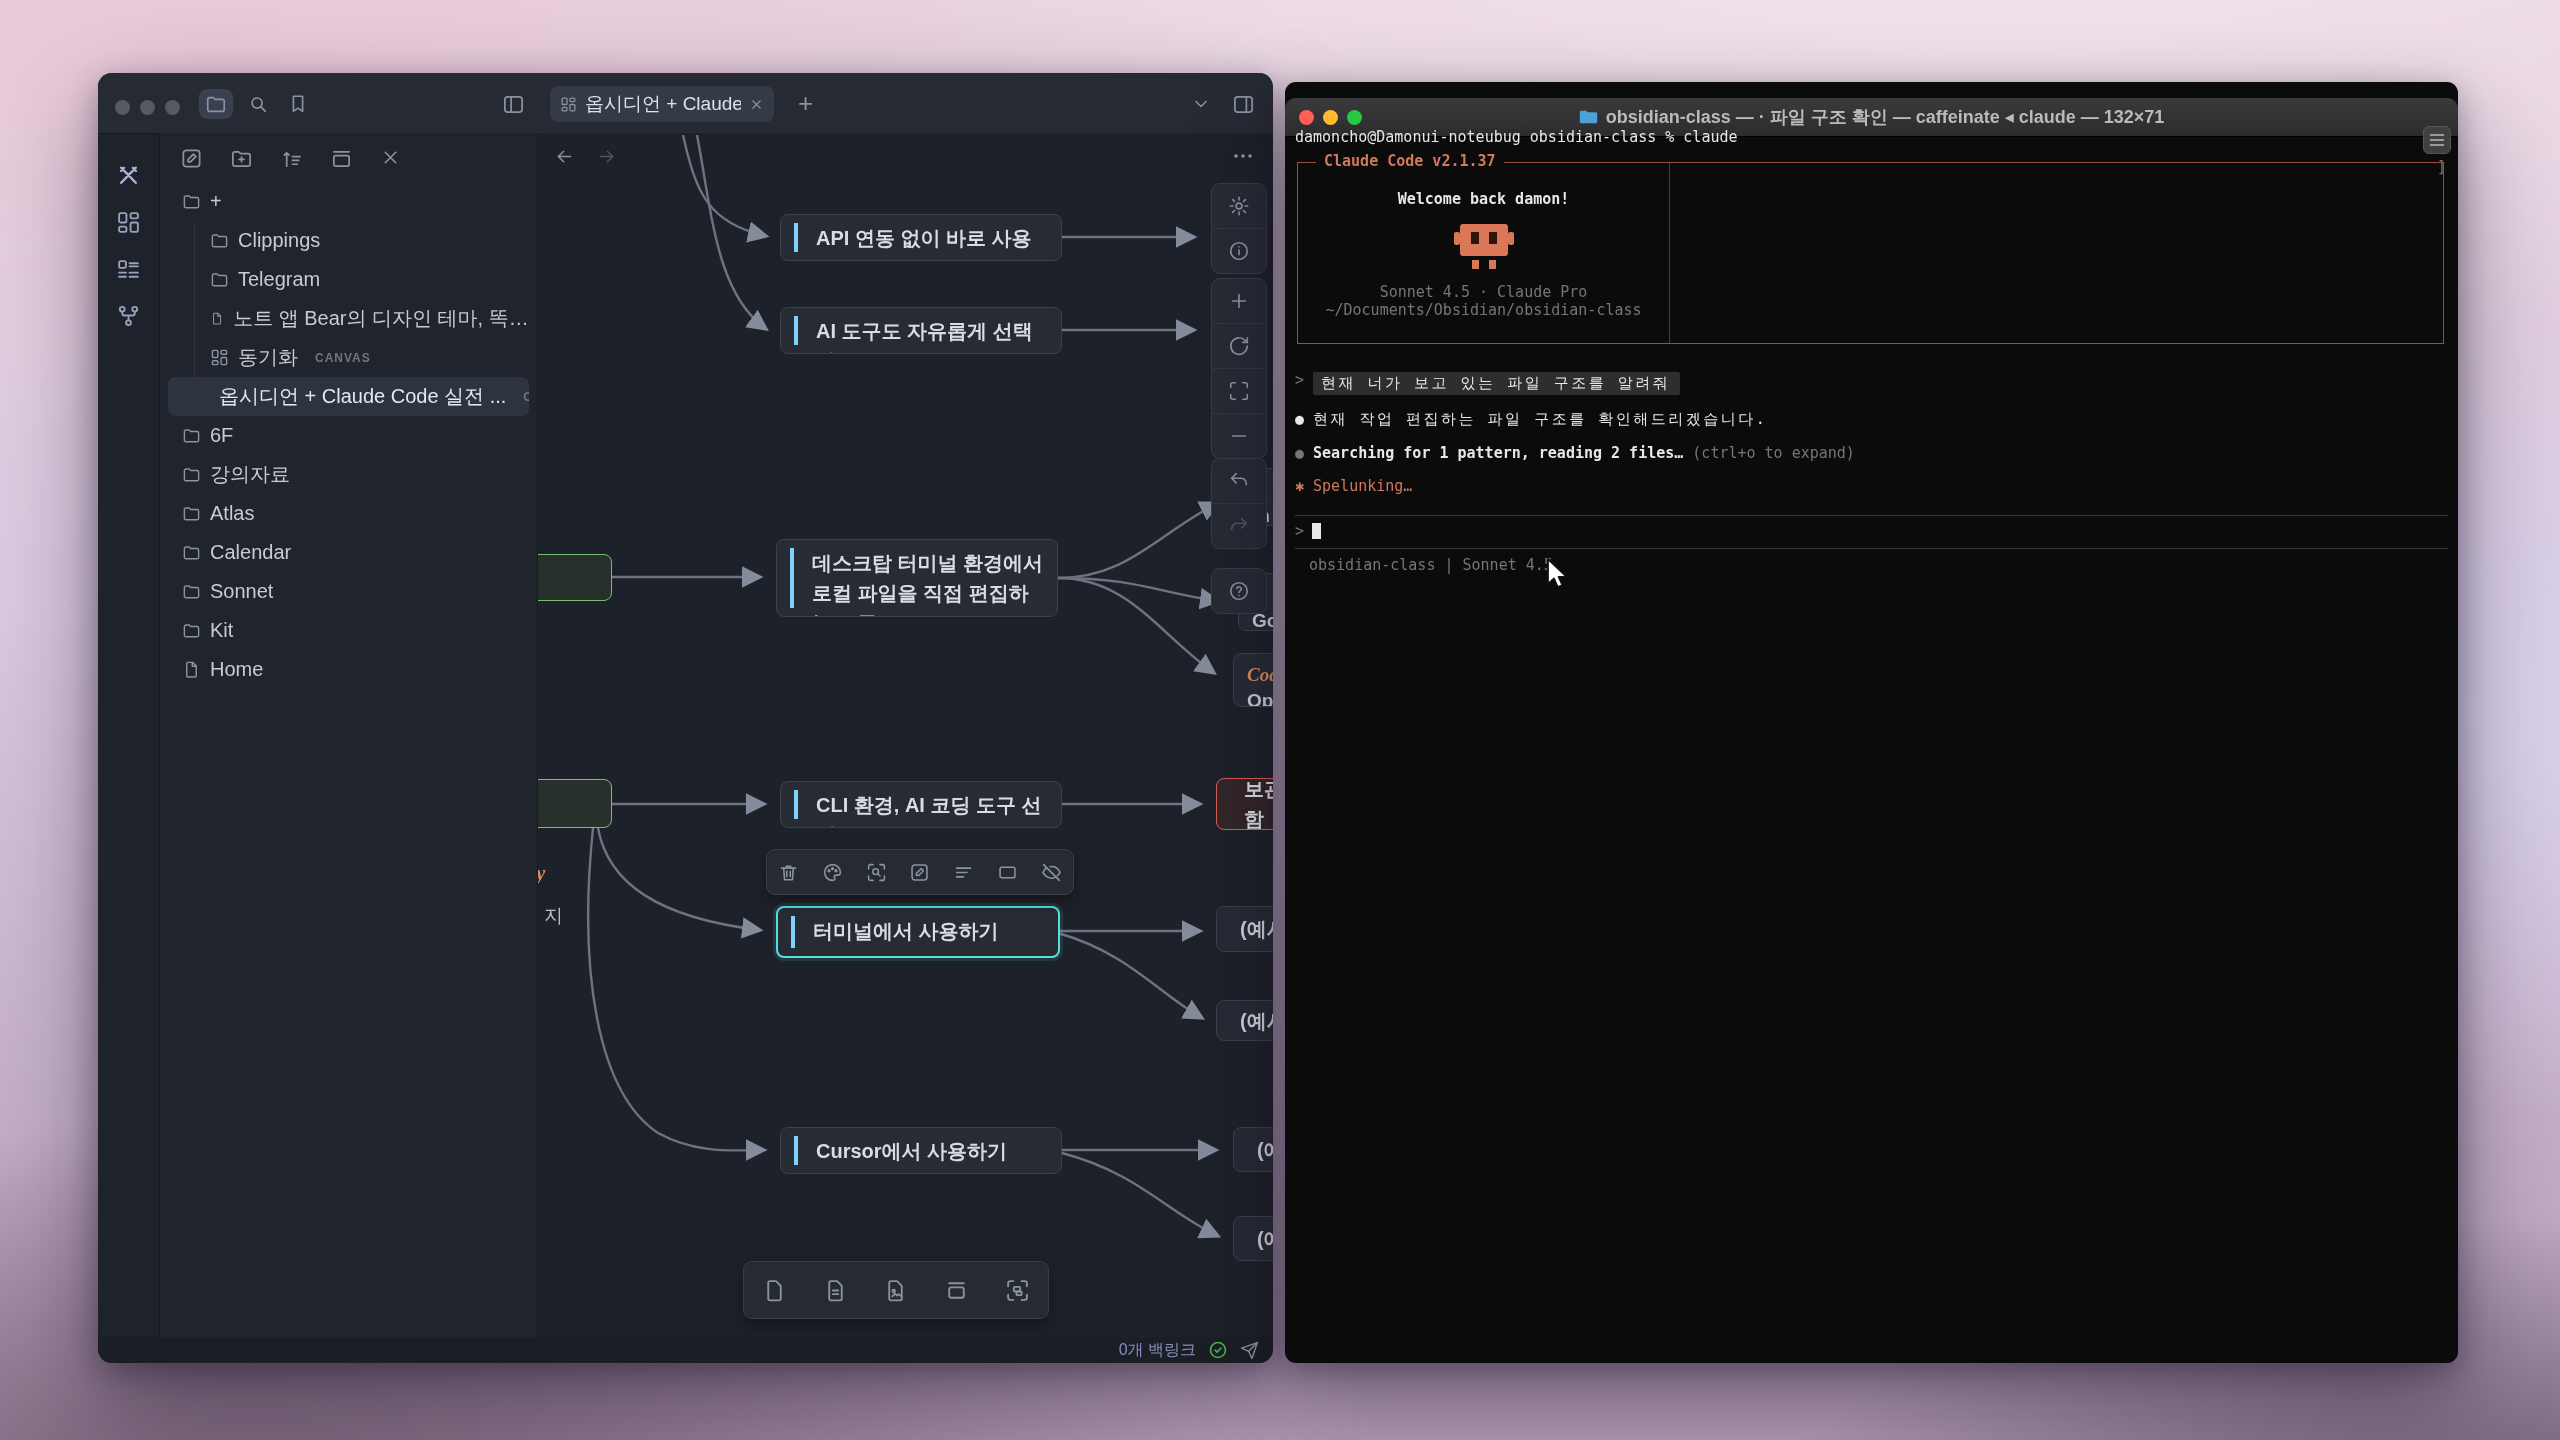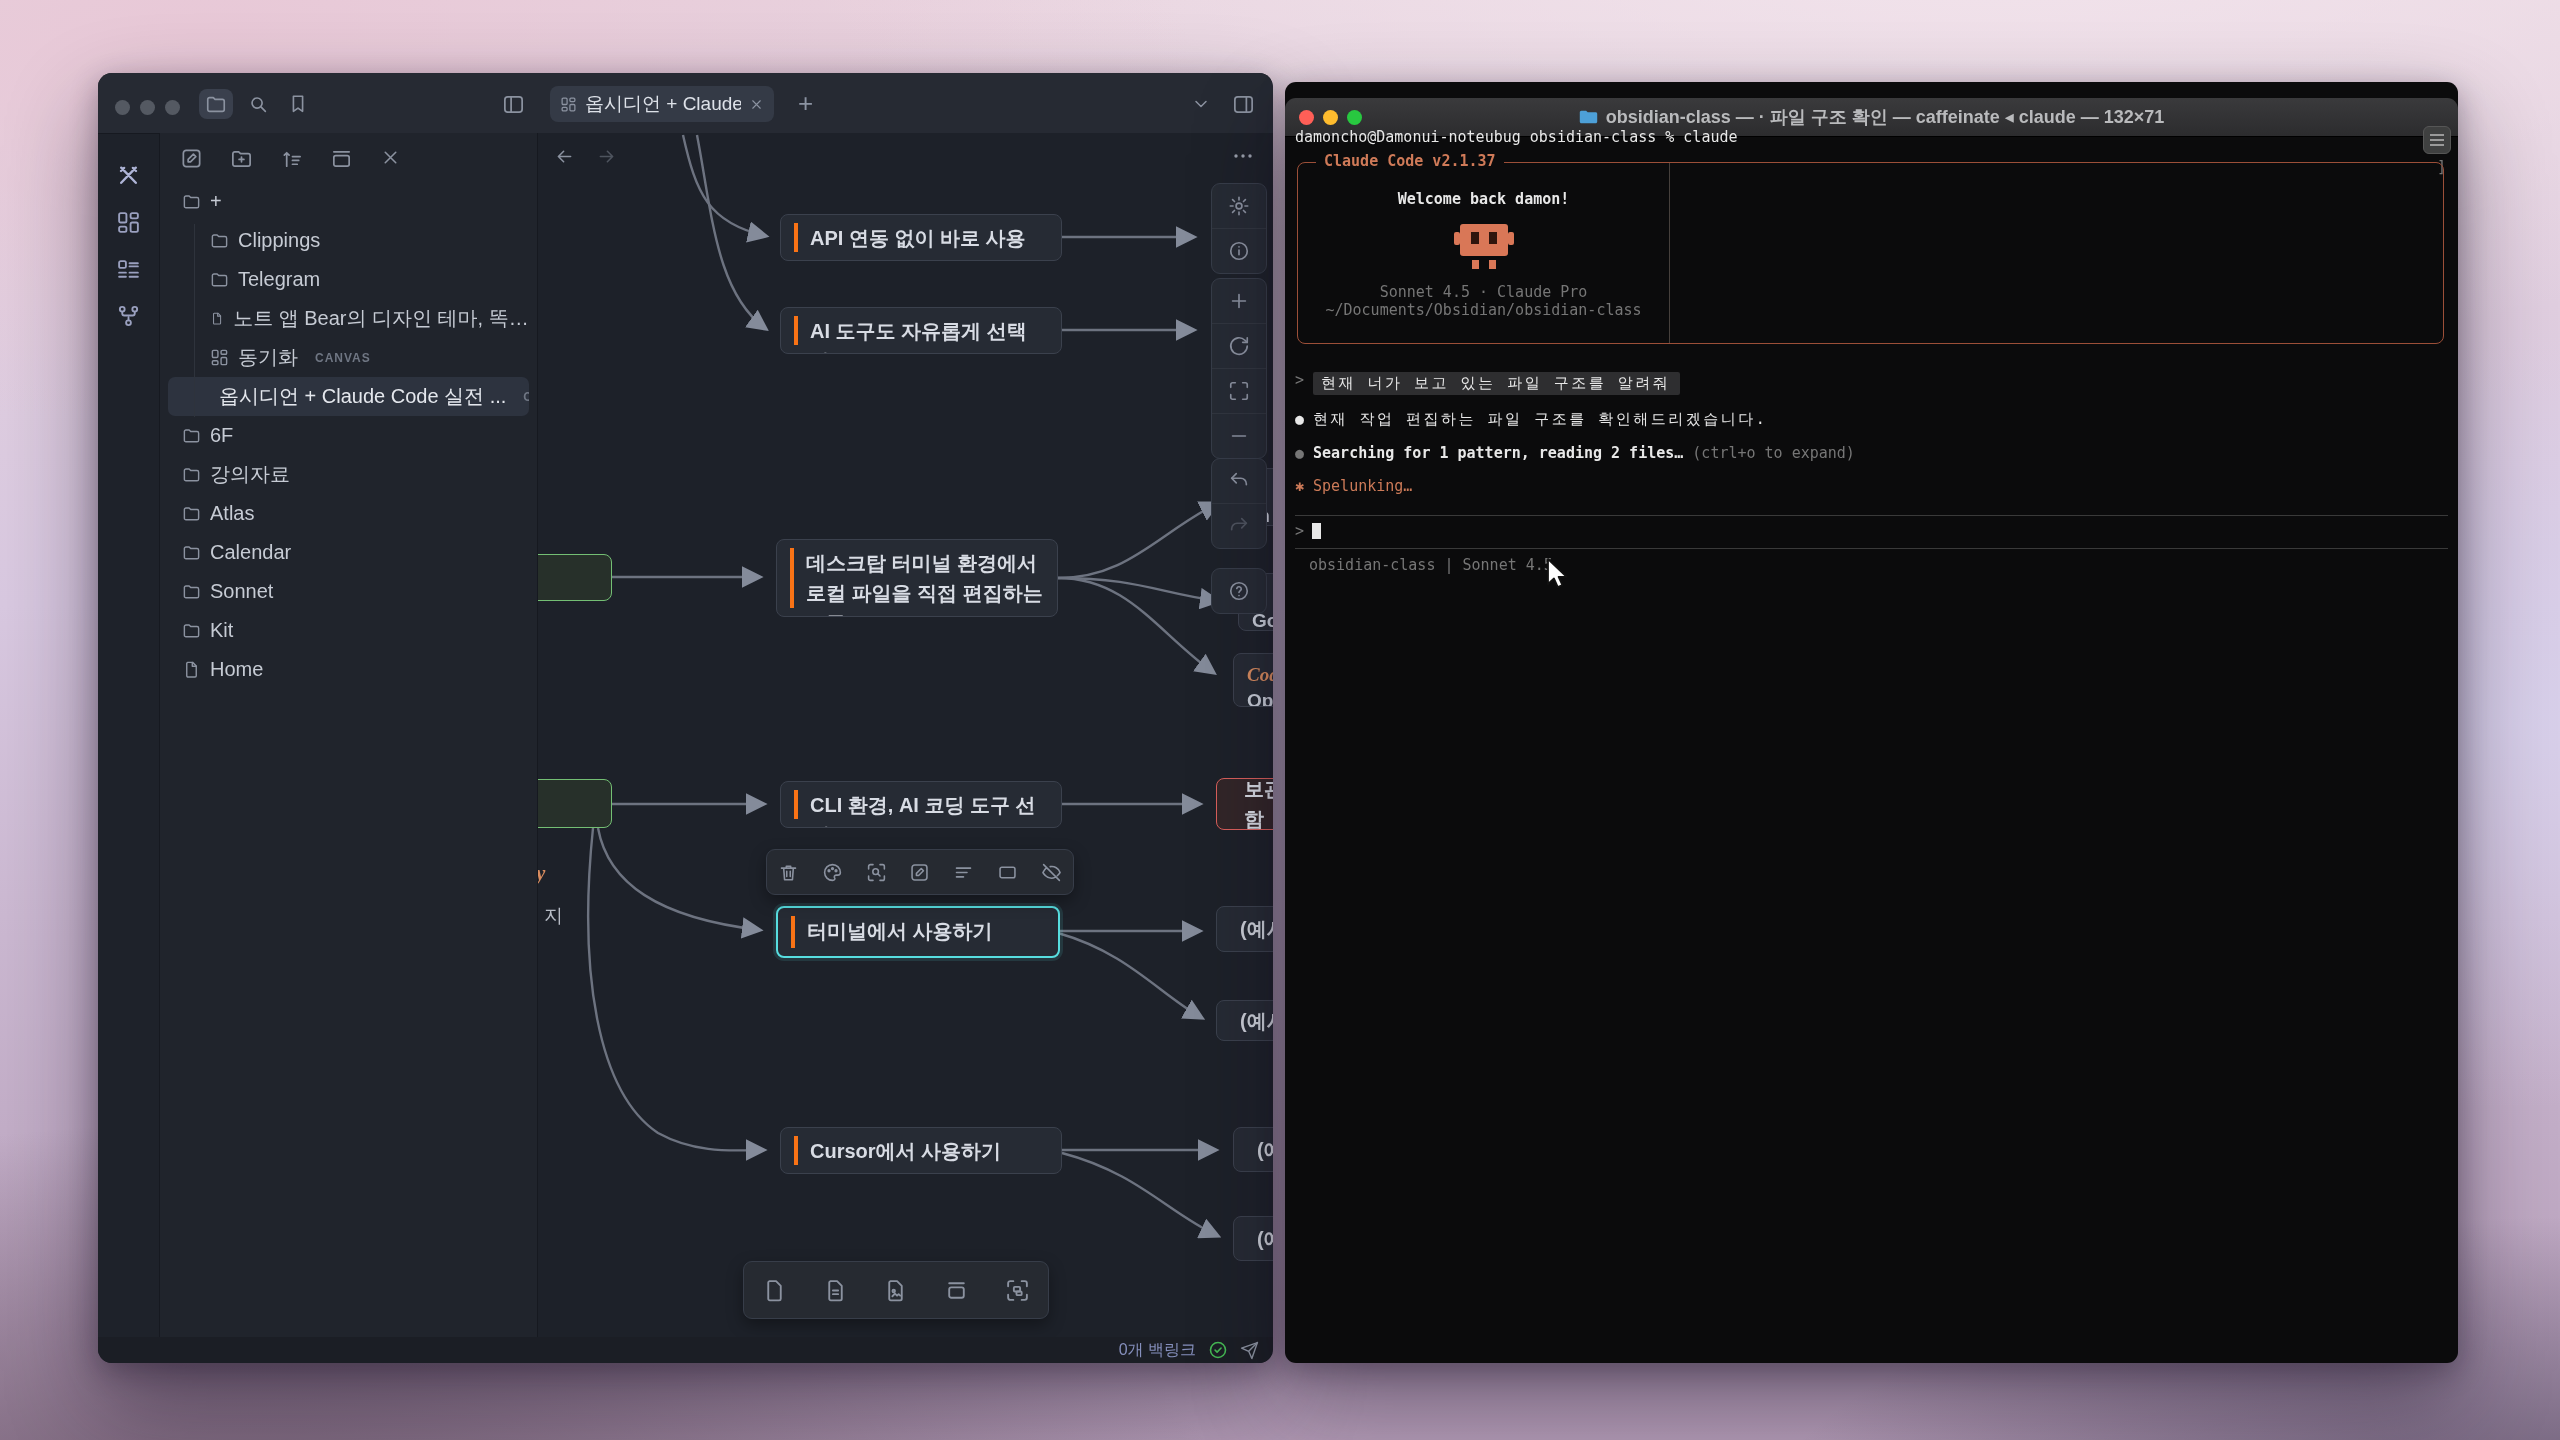--- a/index.html
+++ b/index.html
@@ -33,21 +33,21 @@
   .guide{position:absolute;left:34px;top:42px;width:1px;height:193px;background:#2e333c}
   .vault{position:absolute;left:62px;bottom:26px;width:378px;height:50px;border-top:1px solid #14161b;display:flex;align-items:center;gap:10px;padding:0 16px;box-sizing:border-box;background:#20242c}
   .vault-name{font-size:19px;color:#ced2da;font-weight:600;flex:1}
   .obs-status{position:absolute;left:0;right:0;bottom:0;height:26px;background:#1b1e25;display:flex;align-items:center;justify-content:flex-end;gap:12px;padding-right:14px}
   .backlinks{font-size:16px;color:#8690bd}
   
   .pane{position:absolute;left:440px;top:60px;right:0;bottom:26px;background:#1d2129;overflow:hidden}
   .crumb{position:absolute;top:0;left:0;right:0;height:46px;display:flex;align-items:center}
   .crumb-title{position:absolute;left:0;right:0;text-align:center;font-size:18px;color:#9aa0ac}
   .cnode{position:absolute;background:#262b34;border:1.5px solid #3b414d;border-radius:8px;padding:8px 13px;box-sizing:border-box;font-size:20px;font-weight:600;color:#d8dce4;line-height:1.5;display:flex;overflow:hidden}
-  .bq{border-left:4px solid #f97316;padding-left:12px}
+  .bq{border-left:4px solid #7dd3fc;padding-left:18px}
   .cnode.green{border-color:#74bf74;background:#27302a}
   .cnode.red{border-color:#d95f5c;background:#322628}
   .cnode.sel{border:2.5px solid #57dee0;box-shadow:0 0 0 3px rgba(87,222,224,.12)}
   .cnode.plain{font-weight:600;color:#ccd0d8}
   .frag-orange{color:#d98c5f;font-style:italic;font-family:"Liberation Serif","DejaVu Serif",serif;font-weight:700}
   .frag2{display:flex;flex-direction:column;font-size:19px;line-height:1.35}
   .ctoolbar{position:absolute;background:#262a31;border:1px solid #373d49;border-radius:9px;display:flex;align-items:center;justify-content:space-around;box-shadow:0 6px 16px rgba(0,0,0,.35)}
   .ctrl{position:absolute;width:54px;background:#262b34;border:1px solid #373d49;border-radius:9px;display:flex;flex-direction:column;align-items:center}
   .ctrl .cell{height:44px;display:flex;align-items:center;justify-content:center;width:100%}
   .ctrl .cell + .cell{border-top:1px solid #31363f}
@@ -55,21 +55,21 @@
   svg.ic.rib{stroke:#9aa0bf}
   
   #term{left:1285px;top:82px;width:1173px;height:1281px;background:#0b0b0c;border-radius:11px}
   .t-titlebar{position:absolute;left:0;top:16px;right:0;height:38px;background:linear-gradient(#3a3a3c,#2c2c2e);border-radius:11px 11px 0 0;border-bottom:1px solid #000;display:flex;align-items:center}
   .t-title{position:absolute;left:0;right:0;text-align:center;font-size:18px;font-weight:700;color:#b9babc;display:flex;align-items:center;justify-content:center;gap:8px}
   .tl.red{background:#ff5f57}.tl.yel{background:#febc2e}.tl.grn{background:#28c840}
   .t-body{position:absolute;left:0;top:38px;right:0;bottom:0;font-family:"DejaVu Sans Mono","Liberation Mono",monospace;font-size:15px;line-height:17.5px;color:#e8e8e8;padding:9px 10px;box-sizing:border-box}
   .dim{color:#767676}
   .orange{color:#cc7a58}
   .kor{letter-spacing:2.5px}
-  .cbox{position:relative;border:1.5px solid #9c4f38;border-radius:8px;margin:15px 4px 12px 2px;height:182px;display:flex;box-sizing:border-box}
+  .cbox{position:relative;border:1.5px solid #9c4f38;border-radius:0;margin:15px 4px 12px 2px;height:182px;display:flex;box-sizing:border-box}
   .cbox-label{position:absolute;top:-10px;left:18px;background:#0b0b0c;padding:0 8px;color:#cf7a58;font-weight:700}
   .cbox-left{width:372px;text-align:center;border-right:1px solid #46403c;padding-top:28px;box-sizing:border-box}
   .cbox-right{flex:1;padding:12px 18px 0 16px}
   .hr{border-top:1px solid #4a4a4a;margin:9px 0 10px 0;width:96%}
   .robot{margin:10px auto 8px auto;width:72px;height:58px;position:relative}
   .msg{margin-top:16px;display:flex;gap:9px}
   .userhl{background:#2e2e30;padding:3px 10px 3px 8px;border-radius:2px}
   .tdivider{border-top:1px solid #3a3a3a;margin-top:19px}
   .cursor-block{display:inline-block;width:9px;height:16px;background:#e8e8e8;vertical-align:-3px;margin-left:8px}
   .t-widget{position:absolute;right:7px;top:44px;width:26px;height:26px;background:#3f4040;border:1px solid #565656;border-radius:6px;display:flex;flex-direction:column;justify-content:center;align-items:center;gap:3px}

